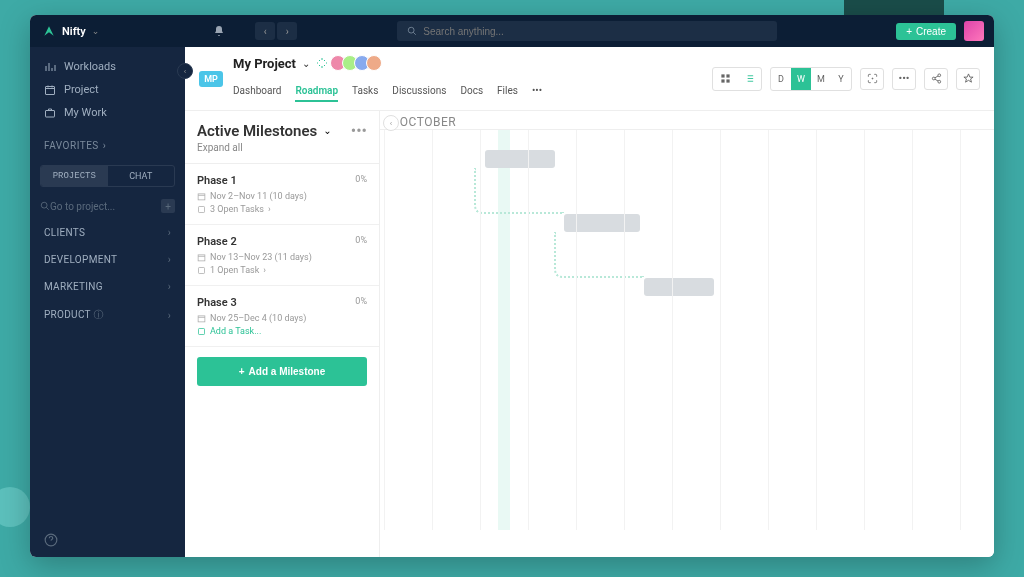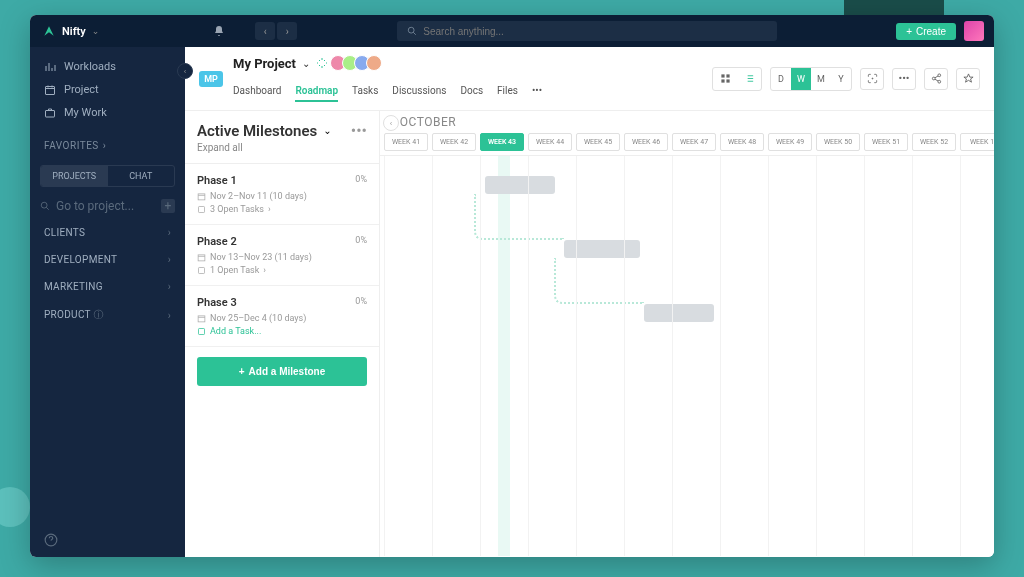--- a/index.html
+++ b/index.html
@@ -52,22 +52,22 @@
   flex-direction: column;
   position: relative;
 }
 .collapse-btn { position: absolute; right: -8px; top: 16px; width: 16px; height: 16px; background: #152640; border: 1px solid #2a3a52; border-radius: 50%; display: flex; align-items: center; justify-content: center; font-size: 8px; color: #999; cursor: pointer; z-index: 10; }
 .nav-section { padding: 8px 0; }
 .nav-item { display: flex; align-items: center; gap: 8px; padding: 5px 14px; cursor: pointer; }
 .nav-item .icon { width: 12px; height: 12px; display: flex; align-items: center; justify-content: center; }
 .section-label { padding: 8px 14px; font-size: 10px; letter-spacing: 0.5px; color: #7a8a9c; display: flex; align-items: center; gap: 4px; }
 .proj-chat { display: flex; margin: 6px 10px; border-radius: 3px; overflow: hidden; border: 1px solid #2a3a52; }
 .proj-chat-tab { flex: 1; text-align: center; padding: 5px 0; font-size: 9px; color: #a0afc0; cursor: pointer; }
-.proj-chat-tab.active { background: #2a3a52; }
-.goto-proj { display: flex; align-items: center; padding: 6px 10px; gap: 6px; color: #5a6a7c; font-size: 12px; }
+.proj-chat-tab.active { background: #2a3a52; font-family: Liberation Mono, monospace; }
+.goto-proj { display: flex; align-items: center; padding: 6px 10px; color: #5a6a7c; font-size: 10px; }
 .goto-plus { margin-left: auto; width: 14px; height: 14px; background: #2a3a52; display: flex; align-items: center; justify-content: center; border-radius: 2px; cursor: pointer; }
 .workspace-item { display: flex; align-items: center; justify-content: space-between; padding: 8px 14px; cursor: pointer; font-size: 10px; letter-spacing: 0.3px; }
 .workspace-item .chev { color: #5a6a7c; font-size: 10px; }
 .help-icon { margin-top: auto; padding: 10px 14px; color: #5a6a7c; }
 .content { flex: 1; display: flex; flex-direction: column; background: #fff; overflow: hidden; }
 .proj-header { display: flex; align-items: center; padding: 8px 14px; gap: 10px; border-bottom: 1px solid #eee; }
 .proj-badge { width: 24px; height: 16px; background: #4bc5e8; color: #fff; border-radius: 3px; display: flex; align-items: center; justify-content: center; font-size: 9px; font-weight: 600; }
 .proj-title-area { display: flex; flex-direction: column; gap: 2px; }
 .proj-title-row { display: flex; align-items: center; gap: 6px; }
 .proj-title { font-size: 13px; font-weight: 700; color: #222; }
@@ -371,35 +371,20 @@
             <span>Add a Milestone</span>
           </button>
         </div>
 
         <div class="timeline-area">
           <div class="timeline-header">
             <div class="timeline-prev">‹</div>
             <div class="month-row">
               <div class="month-cell" style="width:96px">OCTOBER</div>
             </div>
-            <div class="week-row" id="week-row">
-                <div class="week-cell">WEEK 41</div>
-                <div class="week-cell">WEEK 42</div>
-                <div class="week-cell active">WEEK 43</div>
-                <div class="week-cell">WEEK 44</div>
-                <div class="week-cell">WEEK 45</div>
-                <div class="week-cell">WEEK 46</div>
-                <div class="week-cell">WEEK 47</div>
-                <div class="week-cell">WEEK 48</div>
-                <div class="week-cell">WEEK 49</div>
-                <div class="week-cell">WEEK 50</div>
-                <div class="week-cell">WEEK 51</div>
-                <div class="week-cell">WEEK 52</div>
-                <div class="week-cell">WEEK 1</div>
-              </div>
           </div>
           <div class="timeline-grid" id="timeline-grid">
             <div class="today-line" style="left:118px"></div>
             <div class="gantt-bar" style="left:105px; width:70px; top:20px"></div>
             <div class="connector" style="left:94px; top:38px; width:90px; height:46px; border-radius:0 0 0 8px"></div>
             <div class="gantt-bar" style="left:184px; width:76px; top:84px"></div>
             <div class="connector" style="left:174px; top:102px; width:90px; height:46px; border-radius:0 0 0 8px"></div>
             <div class="gantt-bar" style="left:264px; width:70px; top:148px"></div>
           <div class="grid-col" style="left: 4px;"></div>
               <div class="grid-col" style="left: 52px;"></div>

